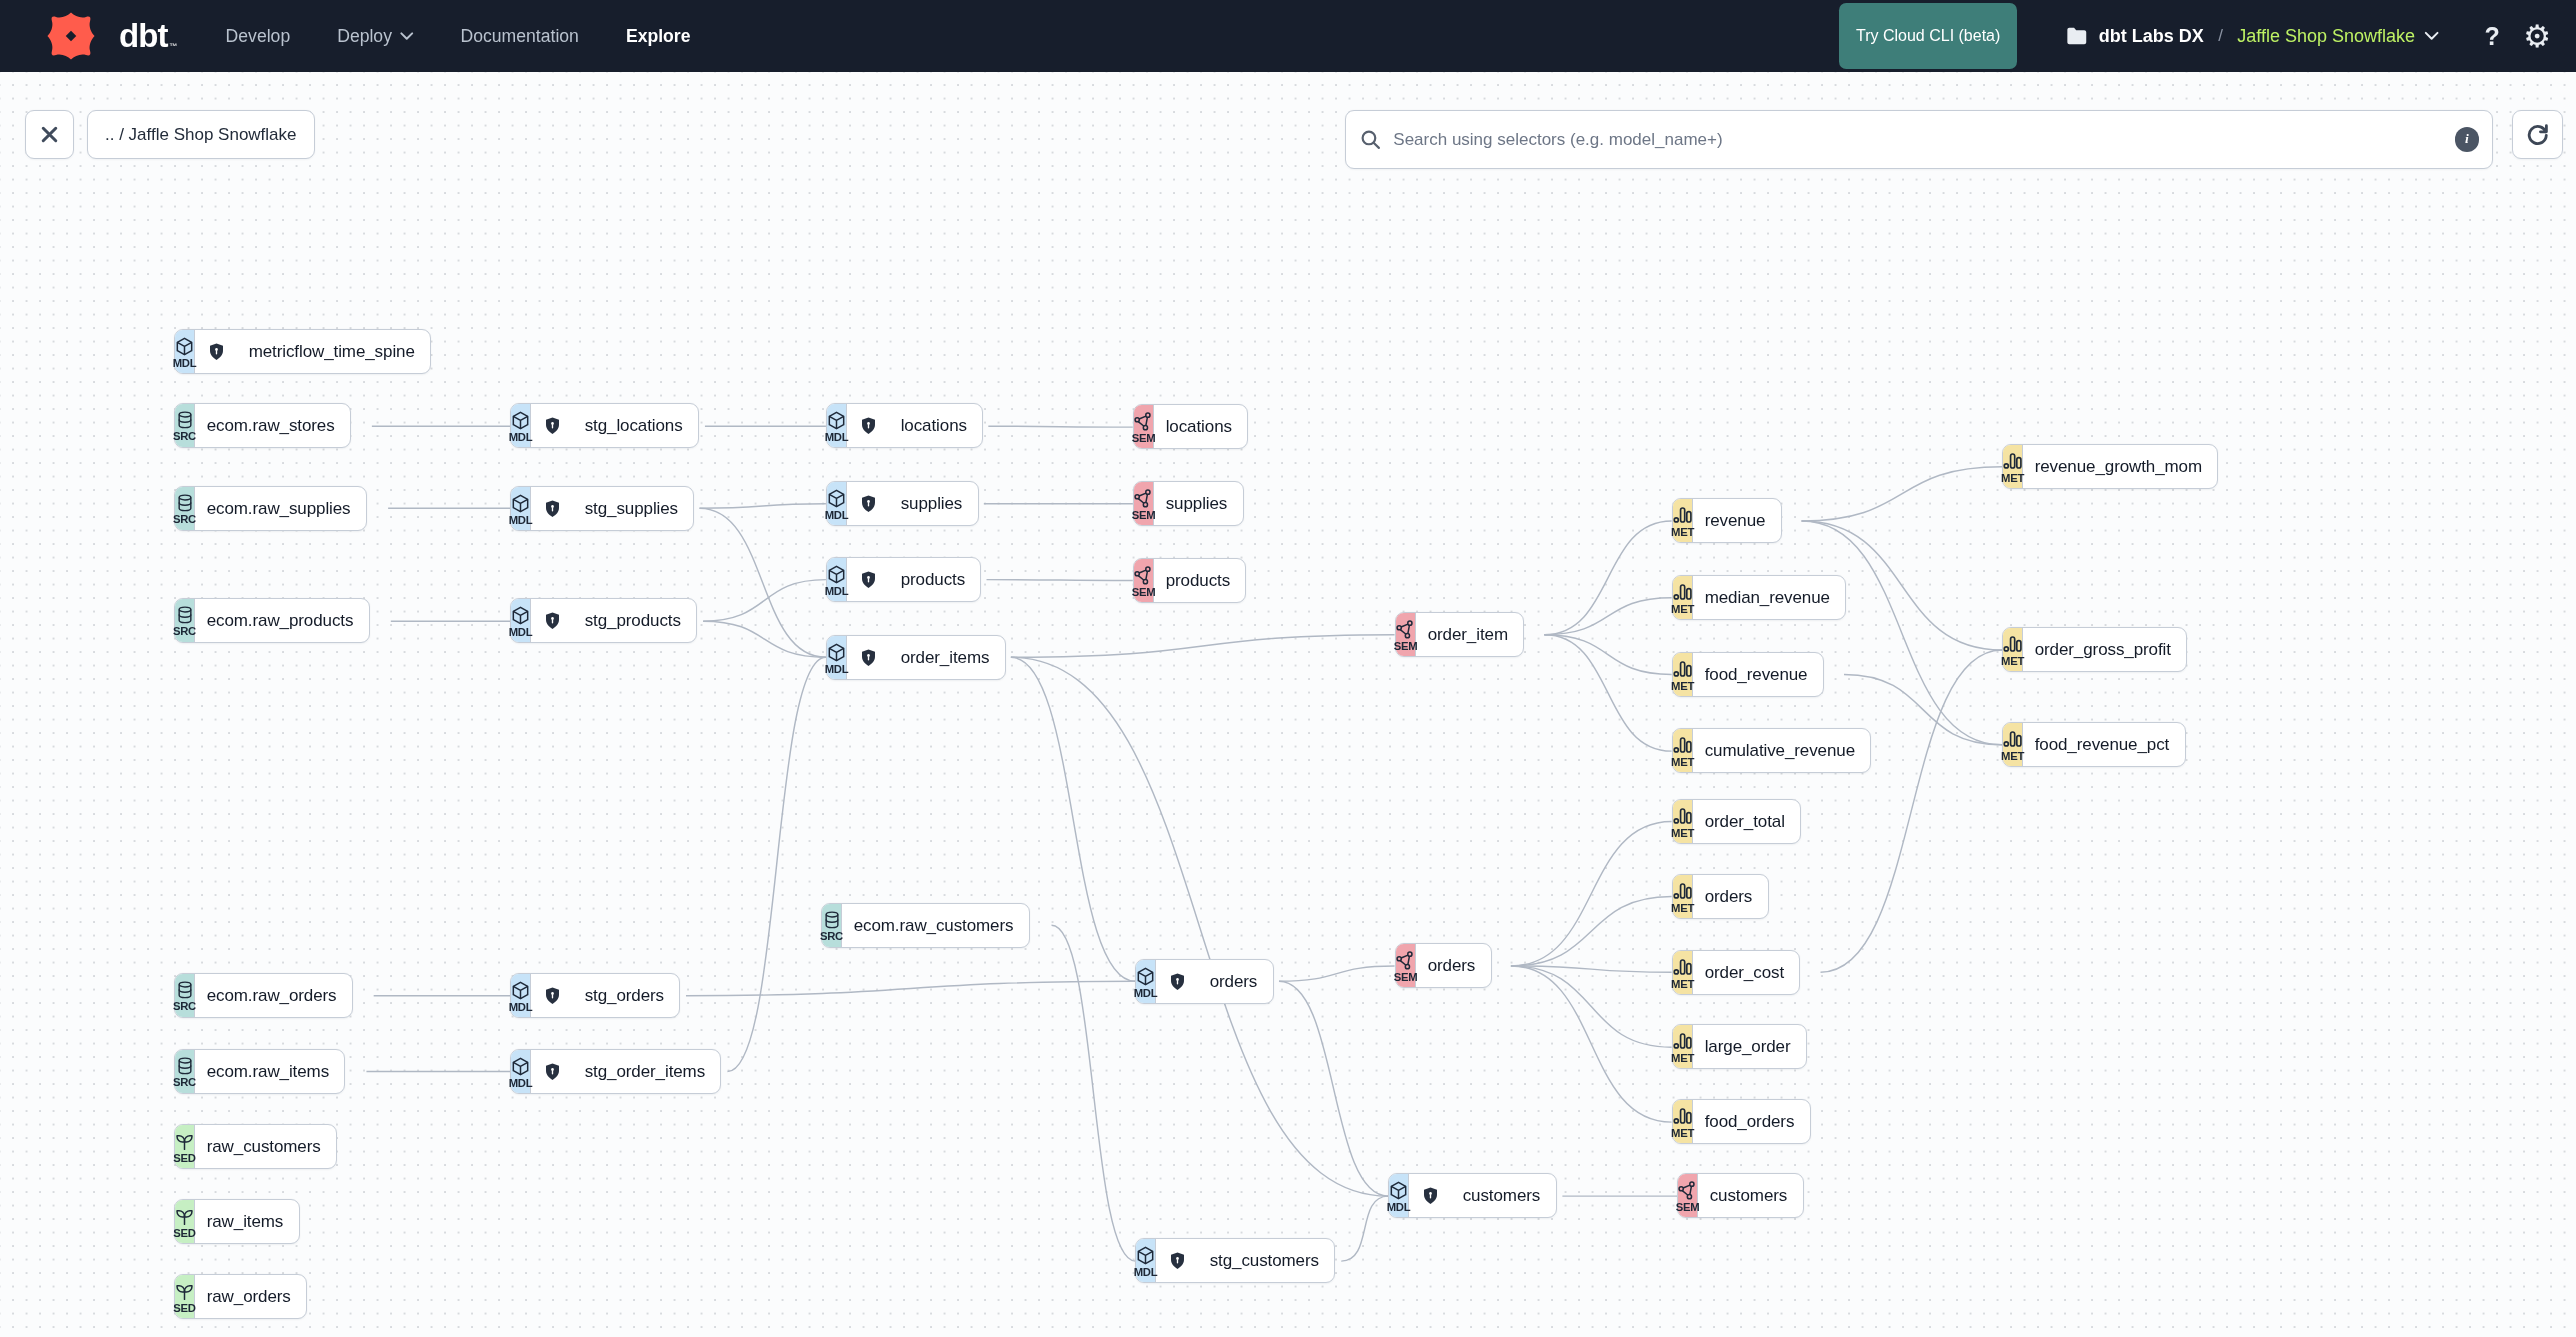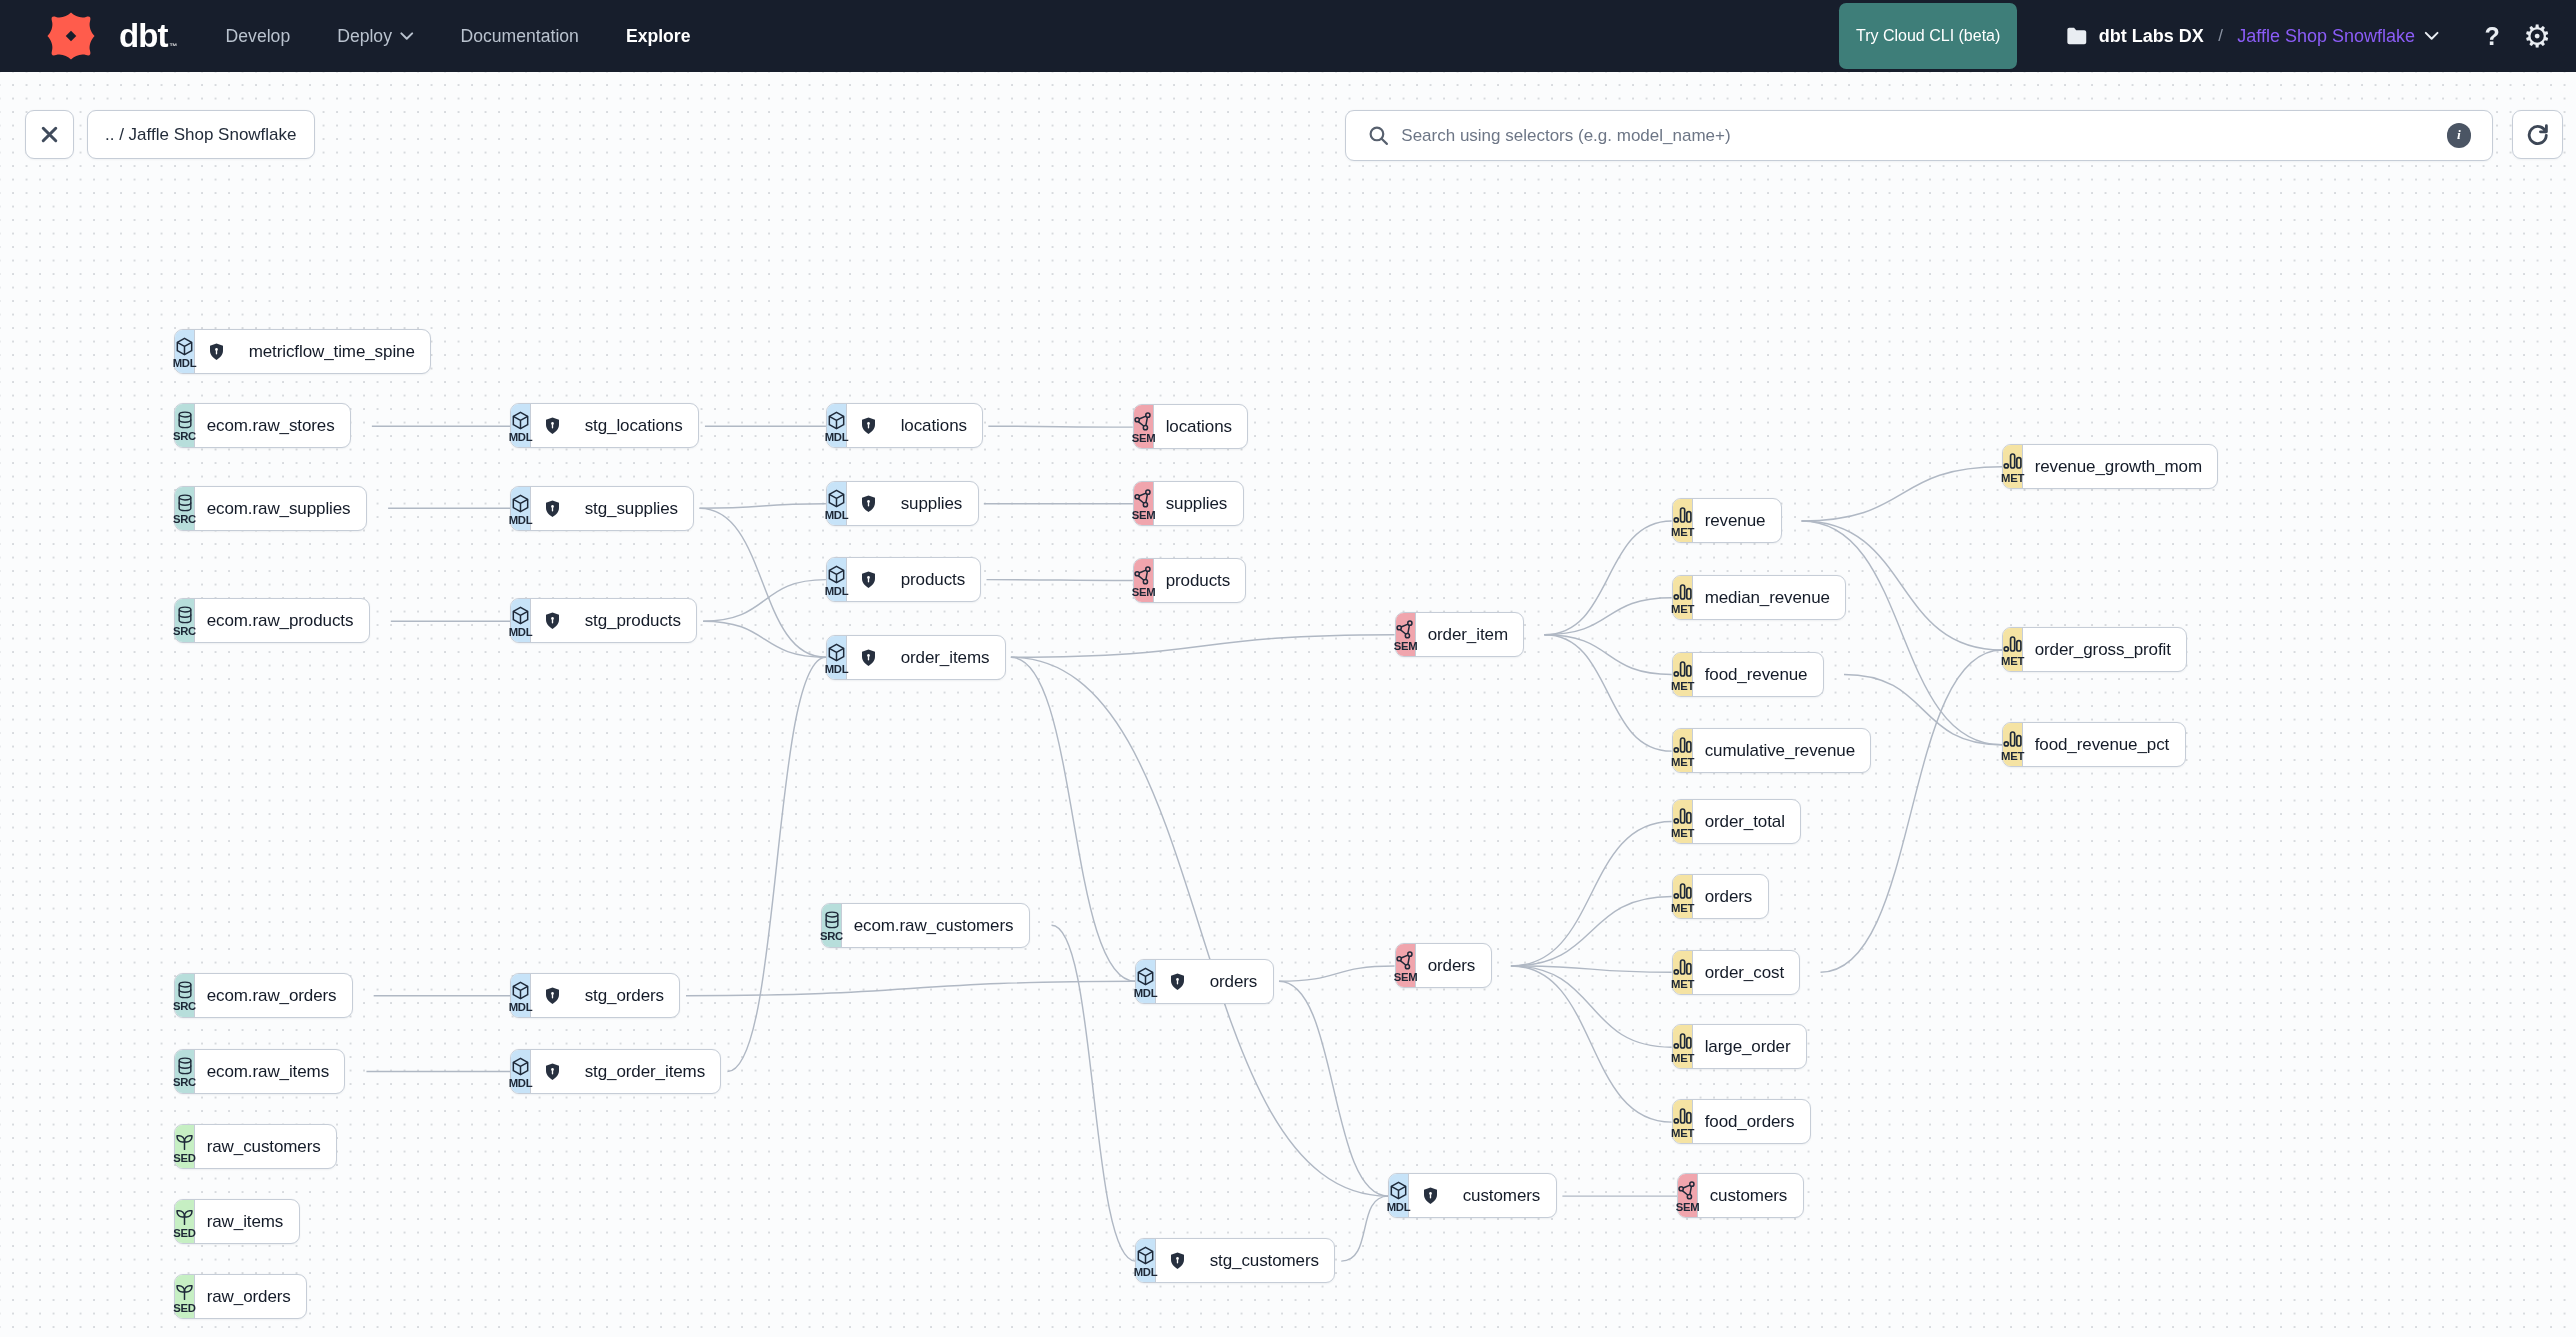--- a/index.html
+++ b/index.html
@@ -16,36 +16,36 @@
   .brand-name::after { content:"™"; font-size:8.1px; position:absolute; bottom:3.6px; right:-9px; opacity:.85; }
   .nav-menu { display:flex; align-items:center; margin-left:58px; gap:47px; }
   .nav-item { color:#b9c2ce; font-size:17.6px; display:flex; align-items:center; gap:8.1px; cursor:pointer; }
   .nav-item.active { color:#ffffff; font-weight:700; }
   .nav-right { margin-left:auto; display:flex; align-items:center; margin-right:25px; }
   .cta-btn { color:#fff; font-size:16px; padding:24px 17px; border-radius:7.2px; border:none; cursor:pointer; font-family:inherit; }
   .proj-picker { display:flex; align-items:center; margin-left:49px; gap:10.8px; }
   .folder-icon svg { display:block; }
   .account-name { color:#fff; font-size:18px; font-weight:700; }
   .path-sep { color:#8a93a2; font-size:17px; margin:0 3.6px; }
-  .project-name { color:#8b5cf6; font-size:18px; display:flex; align-items:center; gap:9px; cursor:pointer; }
+  .project-name { color:#bef264; font-size:18px; display:flex; align-items:center; gap:9px; cursor:pointer; }
   .help-btn { color:#e9edf2; font-size:25px; font-weight:700; margin-left:45px; cursor:pointer; }
   .gear-btn { color:#e9edf2; font-size:31px; margin-left:23.5px; cursor:pointer; line-height:1; }
 
   
   .canvas-bg { position:absolute; top:72px; left:0; right:0; bottom:0;
      background-color:#fbfcfd;
      background-image:radial-gradient(circle, #d7dade 1.3px, transparent 1.4px);
      background-size:13.5px 13.5px; background-position:6.3px 6.3px; z-index:0; }
 
   
   .float-box { position:absolute; background:#fff; border:1.4px solid #c6cdd7; border-radius:9px;
      box-shadow:0 0.9px 1.8px rgba(20,30,50,.05); z-index:5; display:flex; align-items:center; }
   .close-btn { left:25px; top:110px; width:49px; height:49px; justify-content:center; cursor:pointer; }
   .crumb-box { left:87px; top:110px; height:49px; padding:0 17px; font-size:17px; color:#232c3a; }
-  .search-box { left:1345px; top:110px; width:1148px; height:51px; padding:0 21px; }
+  .search-box { left:1345px; top:110px; width:1148px; height:59px; padding:0 13px; }
   .search-box input { flex:1; border:none; outline:none; font-size:17px; color:#232c3a;
      font-family:inherit; background:transparent; margin-left:10.8px; }
   .search-box input::placeholder { color:#6d7686; }
   .info-badge { width:24.4px; height:24.4px; border-radius:50%; background:#4b5564; color:#fff;
      display:flex; align-items:center; justify-content:center; font-size:13.5px; font-weight:700;
      font-family:"Liberation Serif", serif; font-style:italic; cursor:pointer; }
   .refresh-btn { left:2512px; top:110px; width:51px; height:49px; justify-content:center; cursor:pointer; }
 
   
   #edges { position:absolute; top:0; left:0; width:2576px; height:1338px; z-index:1; }

